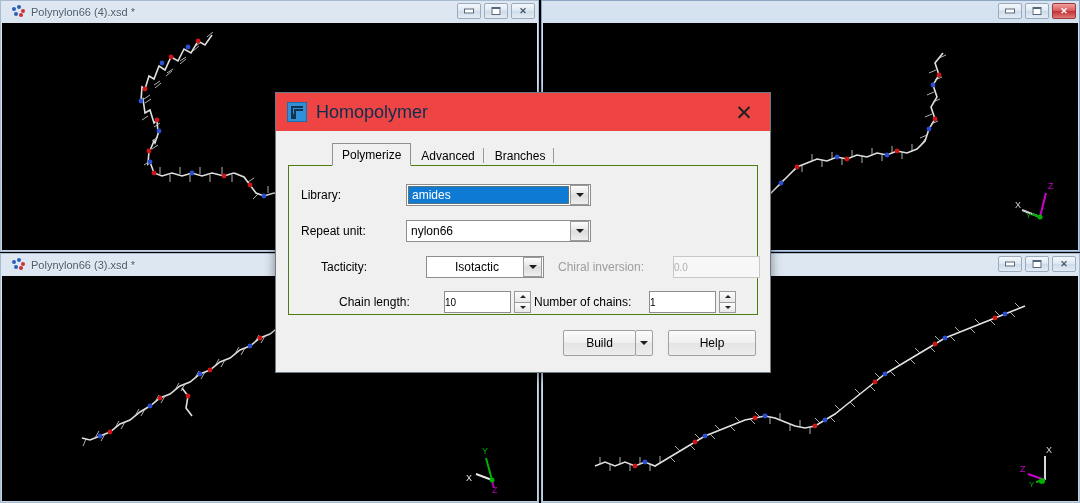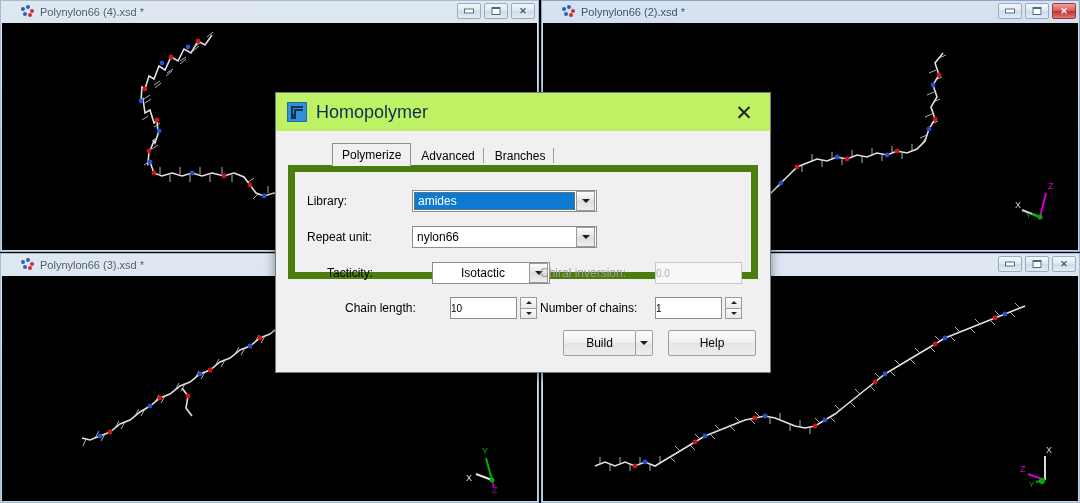--- a/index.html
+++ b/index.html
@@ -20,21 +20,21 @@
     background:linear-gradient(to bottom,#dfe8f2 0%,#cfdcea 45%,#c3d3e4 100%);
     box-sizing:border-box;
   }
   .mdi-window.active .frame{
     border:1px solid #8ba6c4;
     background:linear-gradient(to bottom,#d7e3f1 0%,#c6d7ea 45%,#b9cde3 100%);
   }
   .titlebar{
     position:absolute;left:0;right:0;top:0;height:23px;
     display:flex;align-items:center;
-    padding-left:21px;
+    padding-left:12px;
     box-sizing:border-box;
   }
   .title-icon{
     width:14px;height:14px;flex:0 0 14px;margin-right:5px;position:relative;
   }
   .title-icon i{position:absolute;width:4px;height:4px;border-radius:50%;}
   .title-icon i.b1{background:#2c5fb8;left:0px;top:2px;}
   .title-icon i.b2{background:#2c5fb8;left:5px;top:0px;}
   .title-icon i.b3{background:#cf3030;left:9px;top:4px;}
   .title-icon i.b4{background:#2c5fb8;left:2px;top:7px;}
@@ -73,21 +73,21 @@
 
   
   .dialog{
     position:absolute;left:275px;top:92px;width:496px;height:281px;
     background:#f0f0f0;
     border:1px solid #6f7b85;
     box-shadow:0 3px 10px rgba(0,0,0,.45);
     box-sizing:border-box;
   }
   .dlg-title{
-    position:relative;height:38px;background:#bef264;
+    position:relative;height:38px;background:#ef4444;
     display:flex;align-items:center;padding-left:11px;
     box-sizing:border-box;
   }
   .dlg-icon{
     width:20px;height:20px;flex:0 0 20px;margin-right:9px;position:relative;
     background:#2f8fd8;border:1px solid #1b6ea8;box-sizing:border-box;
   }
   .dlg-icon .l1{position:absolute;left:3px;top:3px;width:12px;height:12px;border-left:2px solid #12344d;border-top:2px solid #12344d;box-sizing:border-box;}
   .dlg-icon .l2{position:absolute;left:6px;top:6px;width:9px;height:9px;border-left:2px solid #12344d;border-top:2px solid #12344d;box-sizing:border-box;}
   .dlg-icon .sq{position:absolute;left:3px;top:11px;width:5px;height:5px;background:#12344d;}
@@ -111,22 +111,22 @@
     position:relative;
   }
   .tab .sep{position:absolute;right:0;top:2px;bottom:2px;width:1px;background:#9a9a9a;}
   .tab.active{
     background:#f0f0f0;
     border:1px solid #8f8f8f;border-bottom:1px solid #f0f0f0;
     height:23px;z-index:3;
   }
 
   .tabpanel{
-    position:absolute;left:12px;right:12px;top:34px;height:114px;
-    border:7px solid #4d7c0f;background:#f0f0f0;box-sizing:border-box;
+    position:absolute;left:12px;right:12px;top:34px;height:150px;
+    border:1px solid #4d7c0f;background:#f0f0f0;box-sizing:border-box;
   }
 
   .row{position:absolute;display:flex;align-items:center;}
   .lbl{font-size:12px;color:#000;}
   .lbl.disabled{color:#9d9d9d;}
 
   .combo{
     position:relative;height:22px;box-sizing:border-box;
     border:1px solid #8d8d8d;background:#fff;display:flex;align-items:center;
   }
@@ -249,30 +249,20 @@
           <text x="5" y="31" font-size="9" fill="#d0d0d0" font-family="Liberation Sans, sans-serif">X</text>
           <text x="16" y="41" font-size="8" fill="#00b000" font-family="Liberation Sans, sans-serif">Y</text>
           <text x="38" y="12" font-size="9" fill="#cc00cc" font-family="Liberation Sans, sans-serif">Z</text>
         </svg>
       </div>
     </div>
   </div>
 
   <div class="mdi-window active" style="left:541px;top:0;width:539px;height:252px;">
     <div class="frame"></div>
-    <div class="titlebar">
-      <span class="title-icon">
-        <i class="b1"></i>
-          <i class="b2"></i>
-          <i class="b3"></i>
-          <i class="b4"></i>
-          <i class="b5"></i>
-      </span>
-      <span class="title-text">Polynylon66 (2).xsd *</span>
-    </div>
     <div class="winbtns">
       <div class="winbtn">
           <span class="g min"></span>
         </div>
       <div class="winbtn">
           <span class="g max"></span>
         </div>
       <div class="winbtn close-red">
           <span class="g cls">✕</span>
         </div>
@@ -480,21 +470,21 @@
         <div class="row" style="left:12px;top:90px;margin-left:20px;">
           <span class="lbl" style="width:105px;">Tacticity:</span>
           <div class="combo" style="width:118px;padding-left:24px;">
             <span class="txt">Isotactic</span>
             <div class="arrow">
                 <span class="caret"></span>
               </div>
           </div>
         </div>
         <div class="row" style="left:245px;top:90px;">
-          <span class="lbl disabled" style="width:115px;">Chiral inversion:</span>
+          <span class="lbl disabled" style="width:115px;margin-left:24px;">Chiral inversion:</span>
           <div class="textbox disabled" style="width:87px;">
             <span>0.0</span>
           </div>
         </div>
 
         <div class="row" style="left:12px;top:125px;margin-left:38px;">
           <span class="lbl" style="width:105px;">Chain length:</span>
           <div class="textbox" style="width:67px;">
             <span>10</span>
           </div>

